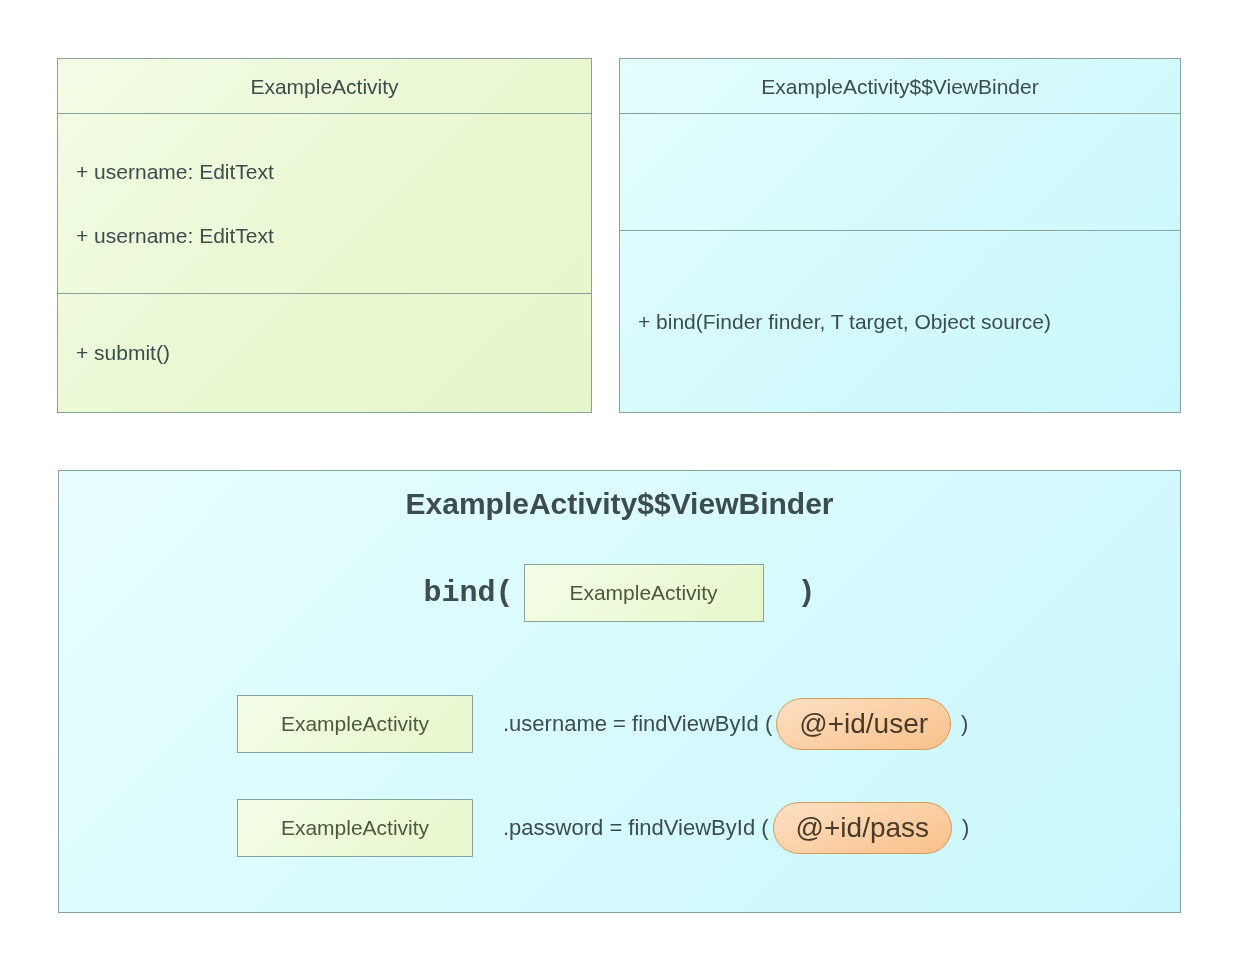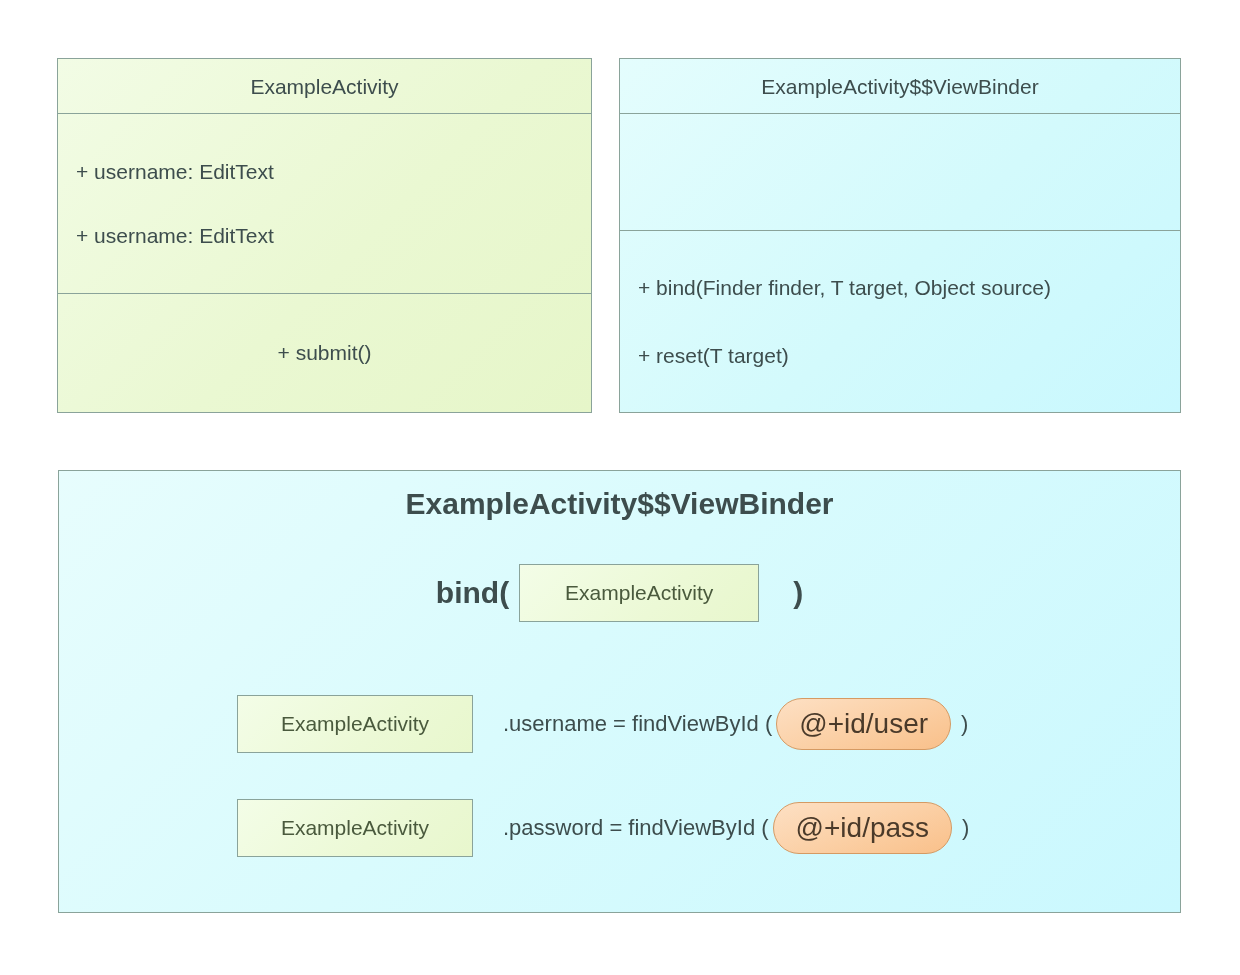--- a/index.html
+++ b/index.html
@@ -59,21 +59,21 @@
     line-height: 1.5;
     white-space: pre;
   }
 
   
   #box-example-activity {
     left: 57px; top: 58px; width: 535px; height: 355px;
   }
   #box-example-activity .uml-title { height: 55px; }
   #box-example-activity .attrs { height: 180px; }
-  #box-example-activity .ops { height: 118px; align-items: center; }
+  #box-example-activity .ops { height: 118px; }
 
   
   #box-viewbinder {
     left: 619px; top: 58px; width: 562px; height: 355px;
   }
   #box-viewbinder .uml-title { height: 55px; }
   #box-viewbinder .attrs { height: 117px; }
   #box-viewbinder .ops { height: 181px; gap: 36px; }
 
   
@@ -100,20 +100,21 @@
     width: 100%;
     display: flex;
     align-items: center;
     justify-content: center;
   }
   .bind-kw {
     font-size: 30px;
     font-weight: bold;
     color: #3d4d4d;
     line-height: 1;
+    font-family: Liberation Mono, monospace;
   }
   .bind-kw.open { margin-right: 10px; }
   .bind-kw.close { margin-left: 34px; }
 
   .green-chip {
     box-sizing: border-box;
     border: 1px solid #8aa39a;
     background: linear-gradient(135deg, #f3fde7 0%, #ecf9d6 60%, #e8f7cd 100%);
     display: flex;
     align-items: center;
@@ -176,21 +177,20 @@
   <div class="uml-section ops">
     <div class="member">+ submit()</div>
   </div>
 </div>
 
 <div class="uml-box cyan" id="box-viewbinder">
   <div class="uml-title">ExampleActivity$$ViewBinder</div>
   <div class="uml-section attrs divided"></div>
   <div class="uml-section ops">
     <div class="member">+ bind(Finder finder, T target, Object source)</div>
-    <div class="member">+ reset(T target)</div>
   </div>
 </div>
 
 <div id="panel-viewbinder-detail">
 
   <div class="panel-title">ExampleActivity$$ViewBinder</div>
 
   <div class="bind-row">
     <span class="bind-kw open">bind(</span>
     <span class="green-chip" id="bind-target-chip">ExampleActivity</span>

